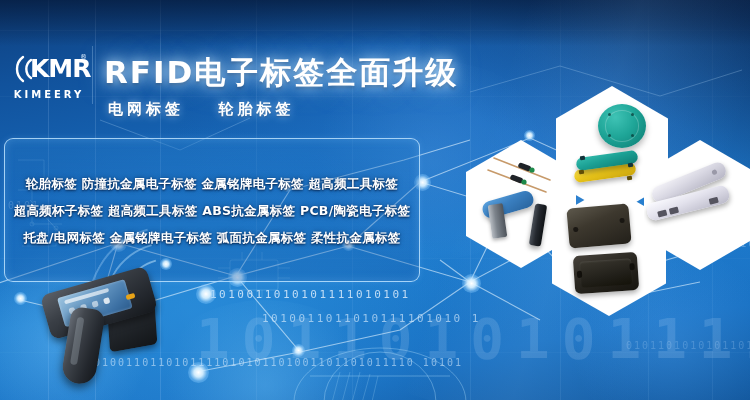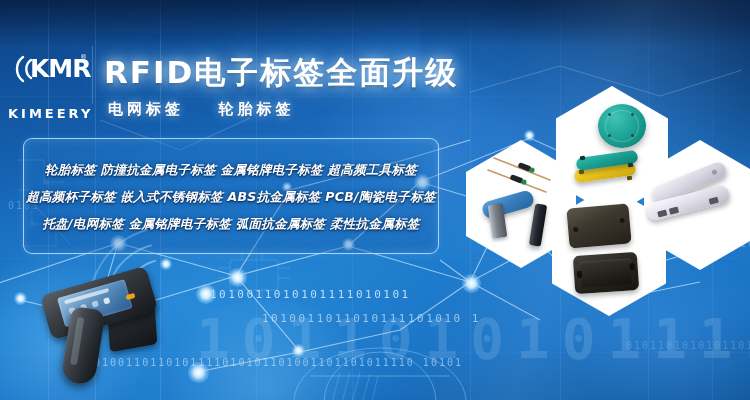--- a/index.html
+++ b/index.html
@@ -54,44 +54,44 @@
 
   
   #logo{position:absolute;left:8px;top:52px;width:82px;text-align:center;}
   .logo-mark{position:relative;height:36px;}
   .logo-kmr{
     font-size:25px;font-weight:bold;color:#fff;letter-spacing:-1px;
     font-family:"DejaVu Sans","Liberation Sans",sans-serif;line-height:34px;
   }
   .logo-reg{position:absolute;right:3px;top:1px;font-size:7px;color:#dff0ff;}
   .logo-name{
-    font-size:13px;color:#fff;letter-spacing:3px;font-weight:bold;margin-top:18px;
+    font-size:10px;color:#fff;letter-spacing:3px;font-weight:bold;margin-top:1px;
   }
   .logo-div{position:absolute;left:92px;top:46px;width:1px;height:58px;background:rgba(190,225,255,0.28);}
 
   
   #headline{
     position:absolute;left:104px;top:52px;
     font-size:31px;font-weight:bold;color:#ffffff;letter-spacing:2px;
     text-shadow:0 0 14px rgba(200,232,255,0.95),0 0 26px rgba(150,210,255,0.6),0 2px 3px rgba(6,34,72,0.5);
   }
   #subhead{
     position:absolute;left:108px;top:100px;
     font-size:15px;font-weight:bold;color:#ffffff;letter-spacing:4px;
     text-shadow:0 0 8px rgba(170,215,255,0.8),0 1px 2px rgba(8,40,80,0.6);
   }
   #subhead .gap{display:inline-block;width:16px;}
 
   
   #panel{
-    position:absolute;left:23px;top:138px;width:416px;height:116px;
+    position:absolute;left:4px;top:138px;width:416px;height:144px;
     border:1px solid rgba(190,228,255,0.85);border-radius:9px;
     background:linear-gradient(180deg,rgba(36,122,200,0.40) 0%,rgba(26,104,185,0.30) 50%,rgba(22,92,170,0.38) 100%);
     box-shadow:0 0 10px rgba(140,205,255,0.25) inset,0 0 6px rgba(120,190,255,0.2);
-    display:flex;flex-direction:column;justify-content:center;padding:2px 0;font-style:italic;
+    display:flex;flex-direction:column;justify-content:center;padding:2px 0;
   }
   .panel-row{
     text-align:center;color:#ffffff;font-weight:bold;font-size:12.5px;line-height:27px;
     letter-spacing:0.3px;white-space:nowrap;
     text-shadow:0 1px 2px rgba(5,30,66,0.95),0 0 5px rgba(10,46,92,0.7);
   }
 
   
   .hex{
     position:absolute;
@@ -288,21 +288,21 @@
 
   <div id="headline">RFID电子标签全面升级</div>
   <div id="subhead">
     <span>电网标签</span>
     <span class="gap"></span>
     <span>轮胎标签</span>
   </div>
 
   <div id="panel">
     <div class="panel-row">轮胎标签   防撞抗金属电子标签   金属铭牌电子标签  超高频工具标签</div>
-    <div class="panel-row">超高频杯子标签  嵌入式不锈钢标签  ABS抗金属标签  PCB/陶瓷电子标签</div>
+    <div class="panel-row">超高频杯子标签  超高频工具标签  ABS抗金属标签  PCB/陶瓷电子标签</div>
     <div class="panel-row">托盘/电网标签  金属铭牌电子标签  弧面抗金属标签  柔性抗金属标签</div>
   </div>
 
   <div class="hex" style="left:466px;top:140px;width:110px;height:128px">
     <div class="hex-inner">
 
       <svg width="110" height="128" viewBox="0 0 110 128" style="position:absolute;left:0;top:0">
         <g stroke="#c79a6a" stroke-width="1.6" stroke-linecap="round">
           <line x1="28" y1="18" x2="84" y2="40"></line>
           <line x1="22" y1="30" x2="80" y2="52"></line>

